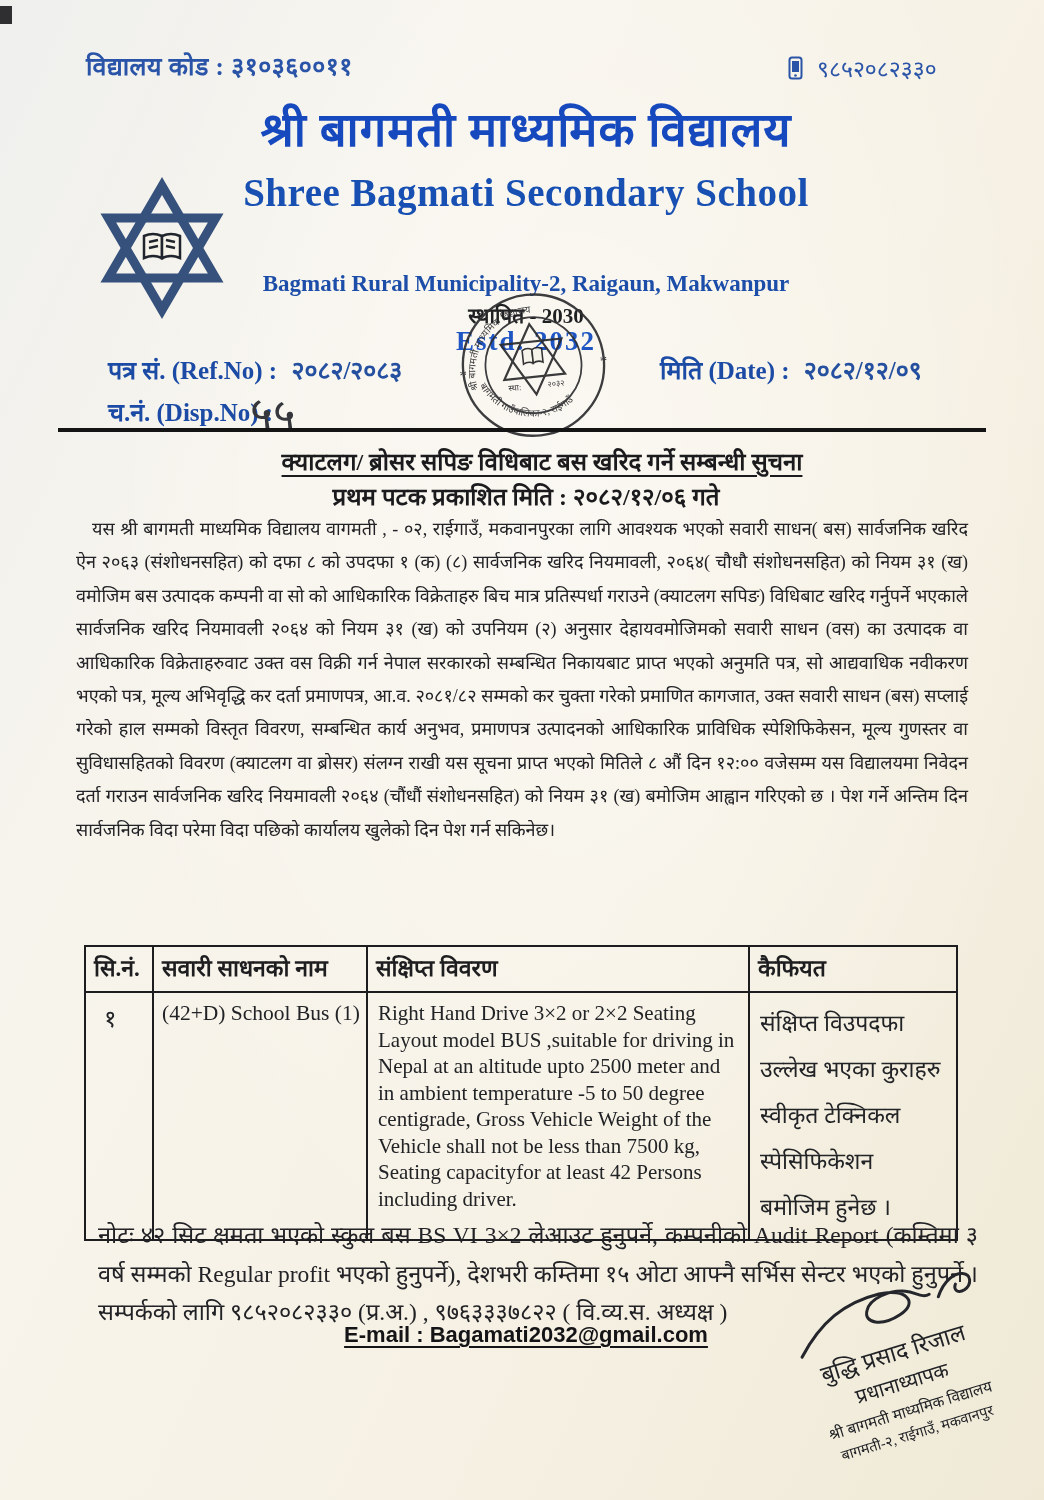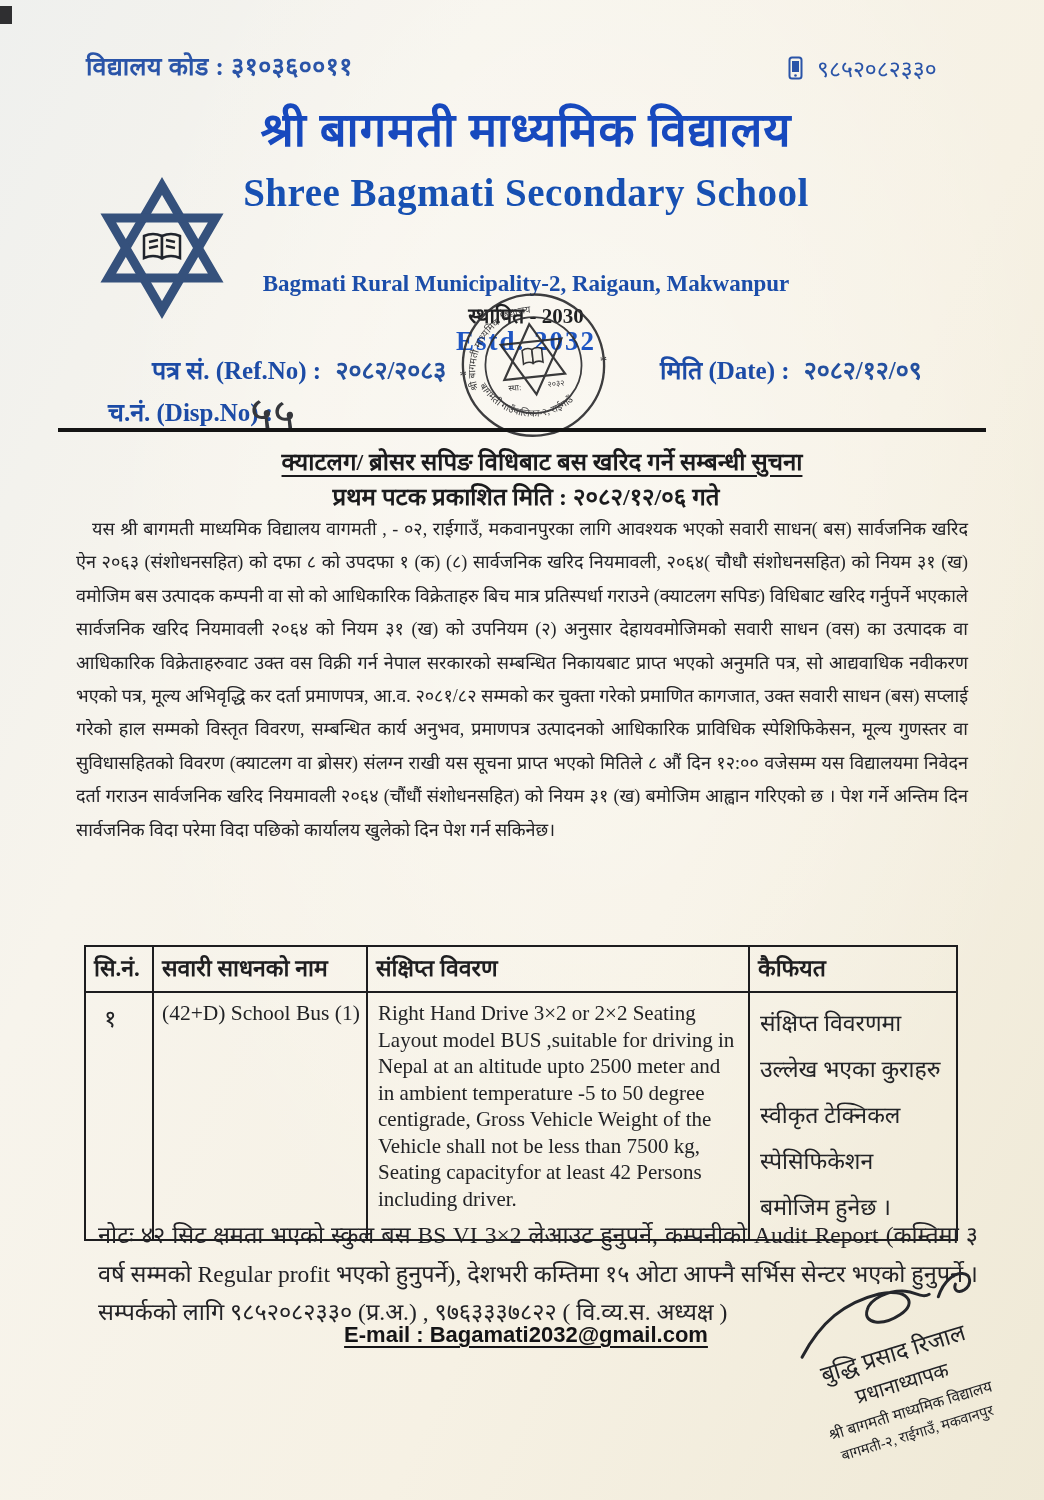--- a/index.html
+++ b/index.html
@@ -21,21 +21,21 @@
 
   .title-np{top:96px;font-size:47px;font-weight:bold;color:#1749be;letter-spacing:1px;}
   .title-en{top:170px;font-size:39px;font-weight:bold;color:#1750b2;letter-spacing:.5px;}
   .addr-np{top:221px;font-size:31px;font-weight:bold;color:#1d52b0;}
   .addr-en{top:271px;font-size:23px;font-weight:bold;color:#1b4da9;}
   .logo{left:92px;top:168px;}
   .estd-np{top:301px;font-size:21px;font-weight:bold;color:#1f2022;}
   .estd-en{top:326px;font-size:27px;font-weight:bold;color:#1e55c2;letter-spacing:2px;}
   .stamp{left:436px;top:286px;transform:rotate(-6deg);opacity:.92;}
 
-  .meta-ref{left:108px;top:352px;font-size:25px;margin-left:44px;}
+  .meta-ref{left:108px;top:352px;font-size:25px;}
   .meta-date{left:660px;top:352px;font-size:25px;}
   .meta-disp{left:108px;top:394px;font-size:25px;}
   .meta-lbl{font-weight:bold;color:#1c4ba6;}
   .meta-val{color:#24509f;font-weight:bold;padding-left:8px;}
   .disp-hand{left:250px;top:382px;font-size:44px;color:#35373c;transform:rotate(4deg);
              font-family:"DejaVu Sans",sans-serif;}
 
   .rule{left:58px;top:428px;width:928px;height:4px;background:#141414;}
 
   .notice-title{top:444px;font-size:24px;font-weight:bold;color:#1b1b1d;
@@ -168,21 +168,21 @@
         <th>सवारी साधनको नाम</th>
         <th>संक्षिप्त विवरण</th>
         <th>कैफियत</th>
       </tr>
     </thead>
     <tbody>
       <tr>
         <td class="c-sn">१</td>
         <td class="c-name">(42+D) School Bus (1)</td>
         <td class="c-desc">Right Hand Drive 3×2 or 2×2 Seating Layout model BUS ,suitable for driving in Nepal at an altitude upto 2500 meter and in ambient temperature -5 to 50 degree centigrade, Gross Vehicle Weight of  the Vehicle shall not be less  than 7500 kg, Seating capacityfor at least 42 Persons including  driver.</td>
-        <td class="c-remarks">संक्षिप्त विवरणमा उल्लेख भएका कुराहरु स्वीकृत टेक्निकल स्पेसिफिकेशन बमोजिम हुनेछ  ।</td>
+        <td class="c-remarks">संक्षिप्त विउपदफा उल्लेख भएका कुराहरु स्वीकृत टेक्निकल स्पेसिफिकेशन बमोजिम हुनेछ  ।</td>
       </tr>
     </tbody>
   </table>
 
   <div class="abs note-text">नोटः ४२ सिट क्षमता भएको स्कुल बस BS VI 3×2 लेआउट हुनुपर्ने, कम्पनीको Audit Report (कम्तिमा ३ वर्ष सम्मको Regular profit भएको हुनुपर्ने), देशभरी कम्तिमा १५ ओटा आफ्नै सर्भिस सेन्टर भएको हुनुपर्ने ।  सम्पर्कको लागि ९८५२०८२३३० (प्र.अ.) , ९७६३३३७८२२ ( वि.व्य.स. अध्यक्ष )</div>
 
   <div class="abs center email-line">
     <span>E-mail : Bagamati2032@gmail.com</span>
   </div>
 

